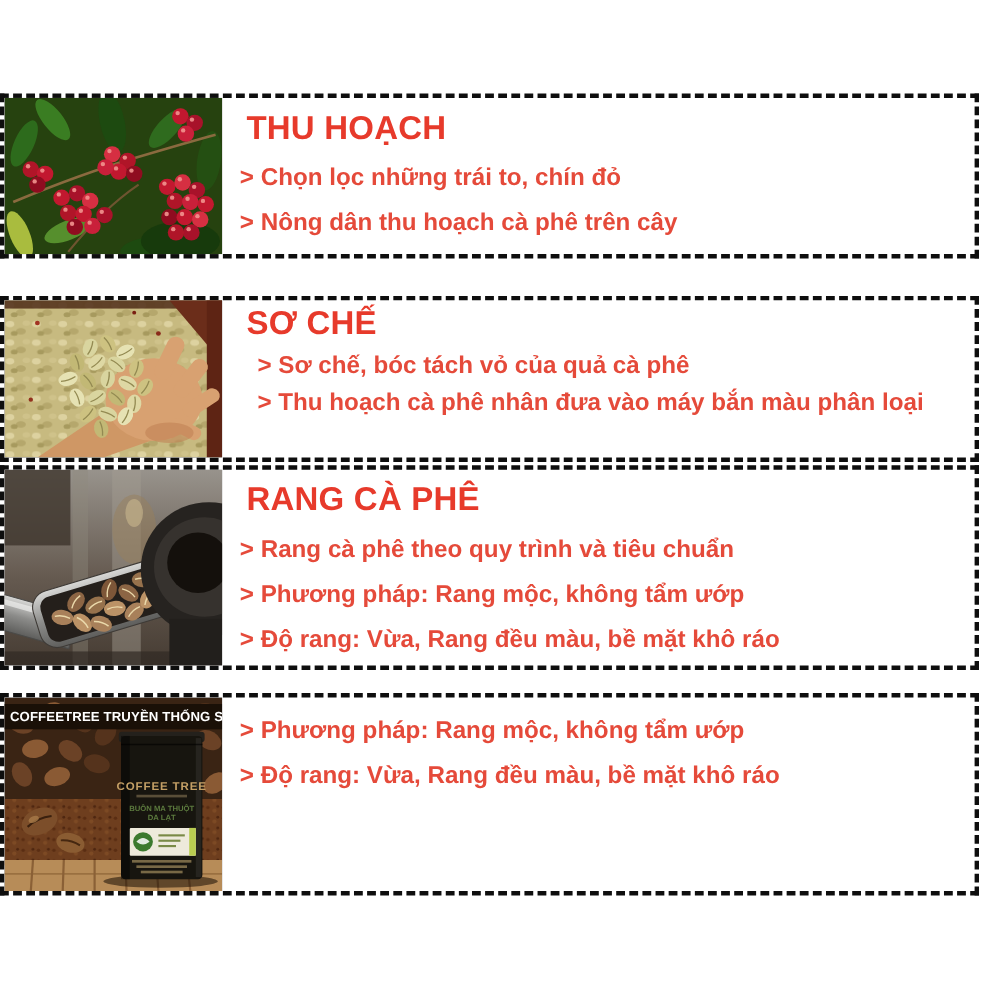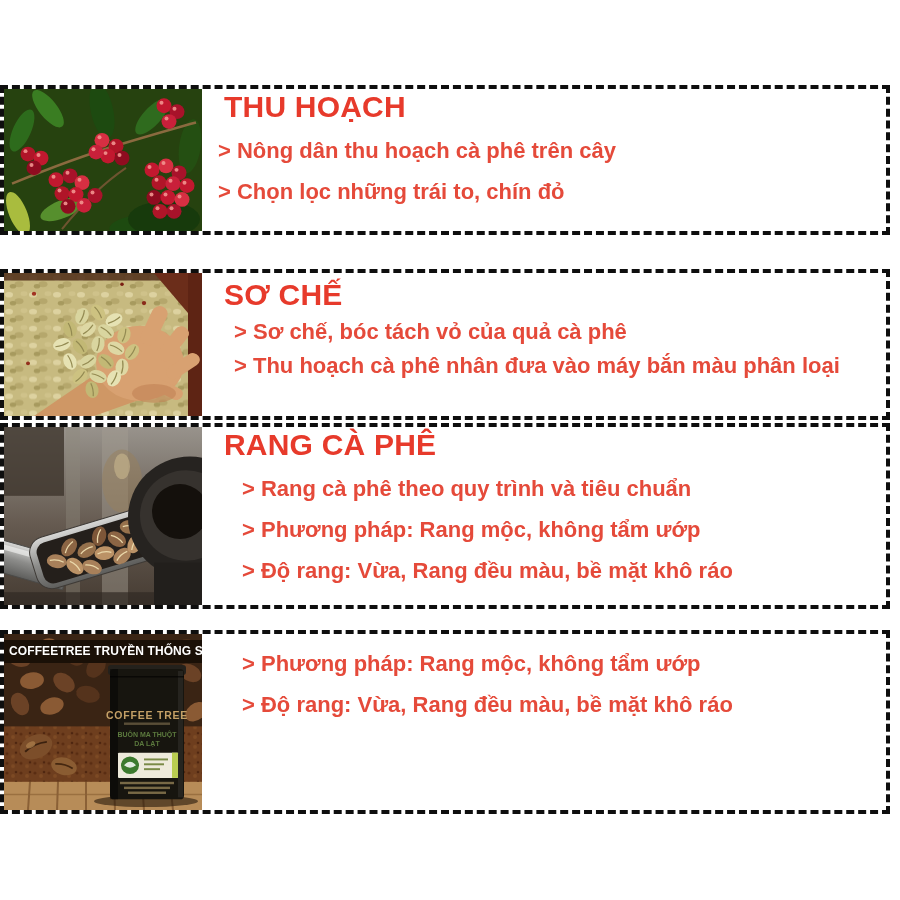--- a/index.html
+++ b/index.html
@@ -22,32 +22,32 @@
   .photo{
     position:relative;flex:0 0 198px;width:198px;
     margin:1px 0 1px 2px;overflow:hidden;background:#888;
   }
   .photo svg{display:block;width:100%;height:100%;}
   .content{
     flex:1;display:flex;flex-direction:column;
     padding:2px 8px 4px 16px;box-sizing:border-box;
   }
   .title{
-    margin:0 0 0 6px;
+    margin:10px 0 0 6px;
     font-size:30px;font-weight:700;color:#e73a2b;
     letter-spacing:0.2px;line-height:1.05;
   }
   .bullet{
     margin:15px 0 0 0;
     font-size:22px;font-weight:700;color:#e54a3a;
     line-height:1.2;
   }
   .card-2 .title{margin-top:4px;}
   .card-2 .bullet{margin-top:8px;margin-left:16px;}
-  .card-3 .bullet,.card-4 .bullet{margin-top:15px;margin-left:24px;}
+  .card-3 .bullet,.card-4 .bullet{margin-top:15px;}
   .pkg-banner{
     position:absolute;left:0;top:6px;width:198px;height:23px;
     background:#1a1007;color:#ffffff;
     font-size:12px;font-weight:700;line-height:23px;
     padding-left:5px;box-sizing:border-box;letter-spacing:0.1px;
     white-space:nowrap;
   }
 </style>
 </head>
 <body>
@@ -105,22 +105,22 @@
         <use href="#cherry1" fill="#c2182f" transform="translate(160,17)"></use>
         <use href="#cherry1" fill="#a8122a" transform="translate(173,23)"></use>
         <use href="#cherry1" fill="#c9203a" transform="translate(165,33)"></use>
         <use href="#cherry1" fill="#b01528" transform="translate(24,66)"></use>
         <use href="#cherry1" fill="#c2182f" transform="translate(37,70)"></use>
         <use href="#cherry1" fill="#8f0c20" transform="translate(30,80)"></use>
       </svg>
     </figure>
     <div class="content">
       <h2 class="title">THU HOẠCH</h2>
+      <p class="bullet">&gt; Chọn lọc những trái to, chín đỏ</p>
       <p class="bullet">&gt; Nông dân thu hoạch cà phê trên cây</p>
-      <p class="bullet">&gt; Chọn lọc những trái to, chín đỏ</p>
     </div>
   </section>
 
   <section class="card card-2">
     <figure class="photo" style="margin:0;">
       <svg viewBox="0 0 198 152" preserveAspectRatio="none">
         <defs>
           <pattern id="spread2" width="24" height="18" patternUnits="userSpaceOnUse">
             <rect width="24" height="18" fill="#c7ba80"></rect>
             <ellipse cx="5" cy="5" rx="4" ry="3" fill="#ddd2a0"></ellipse>

